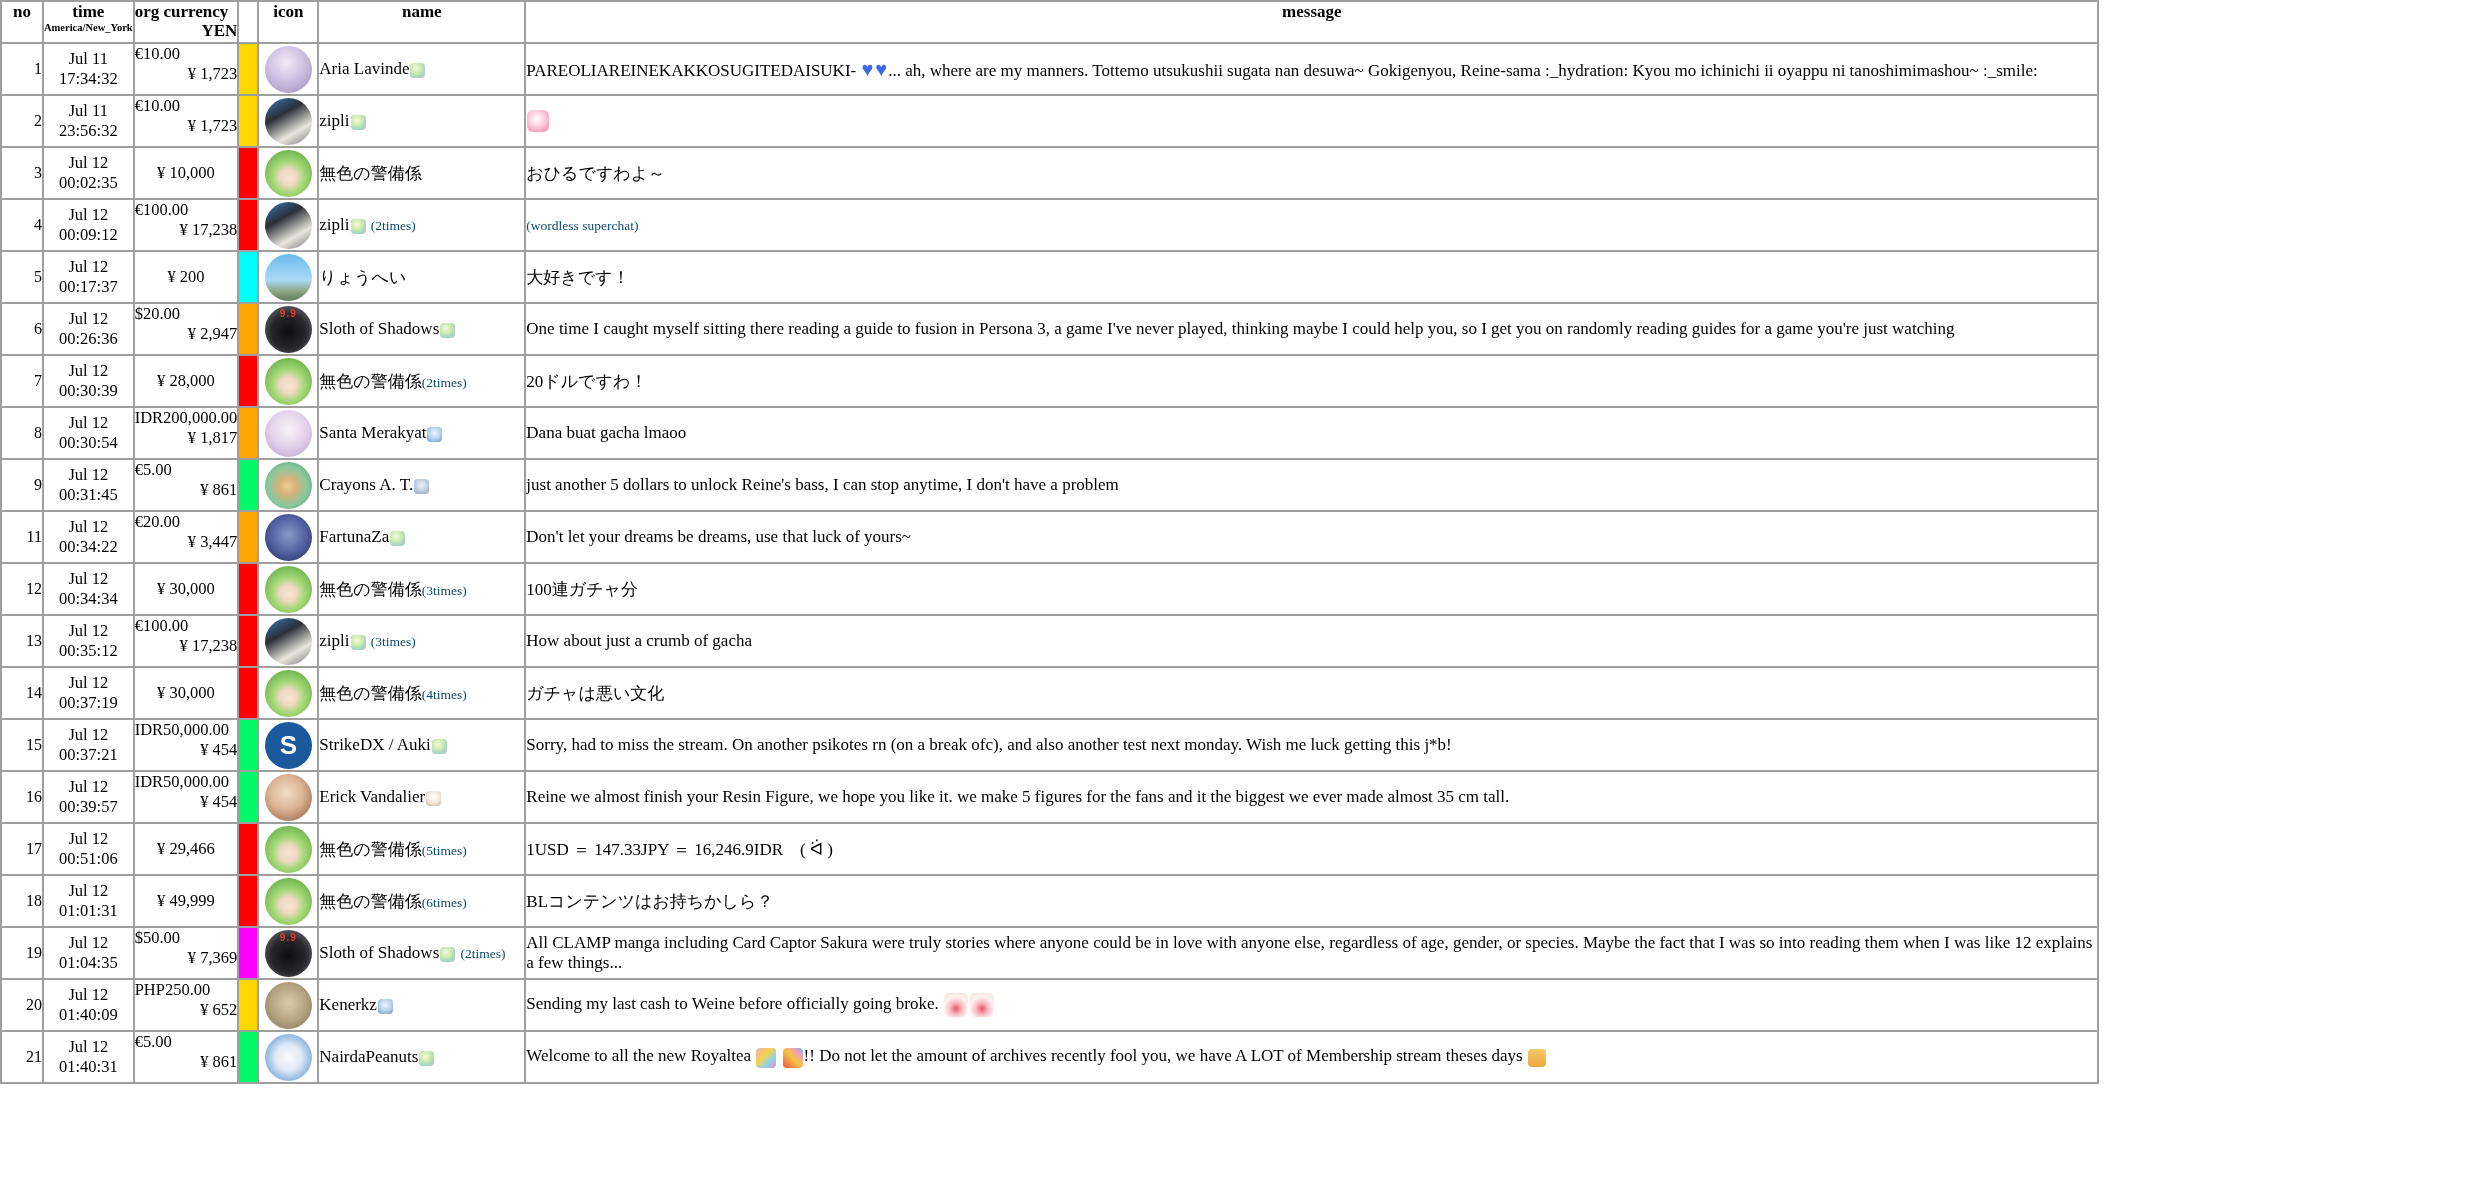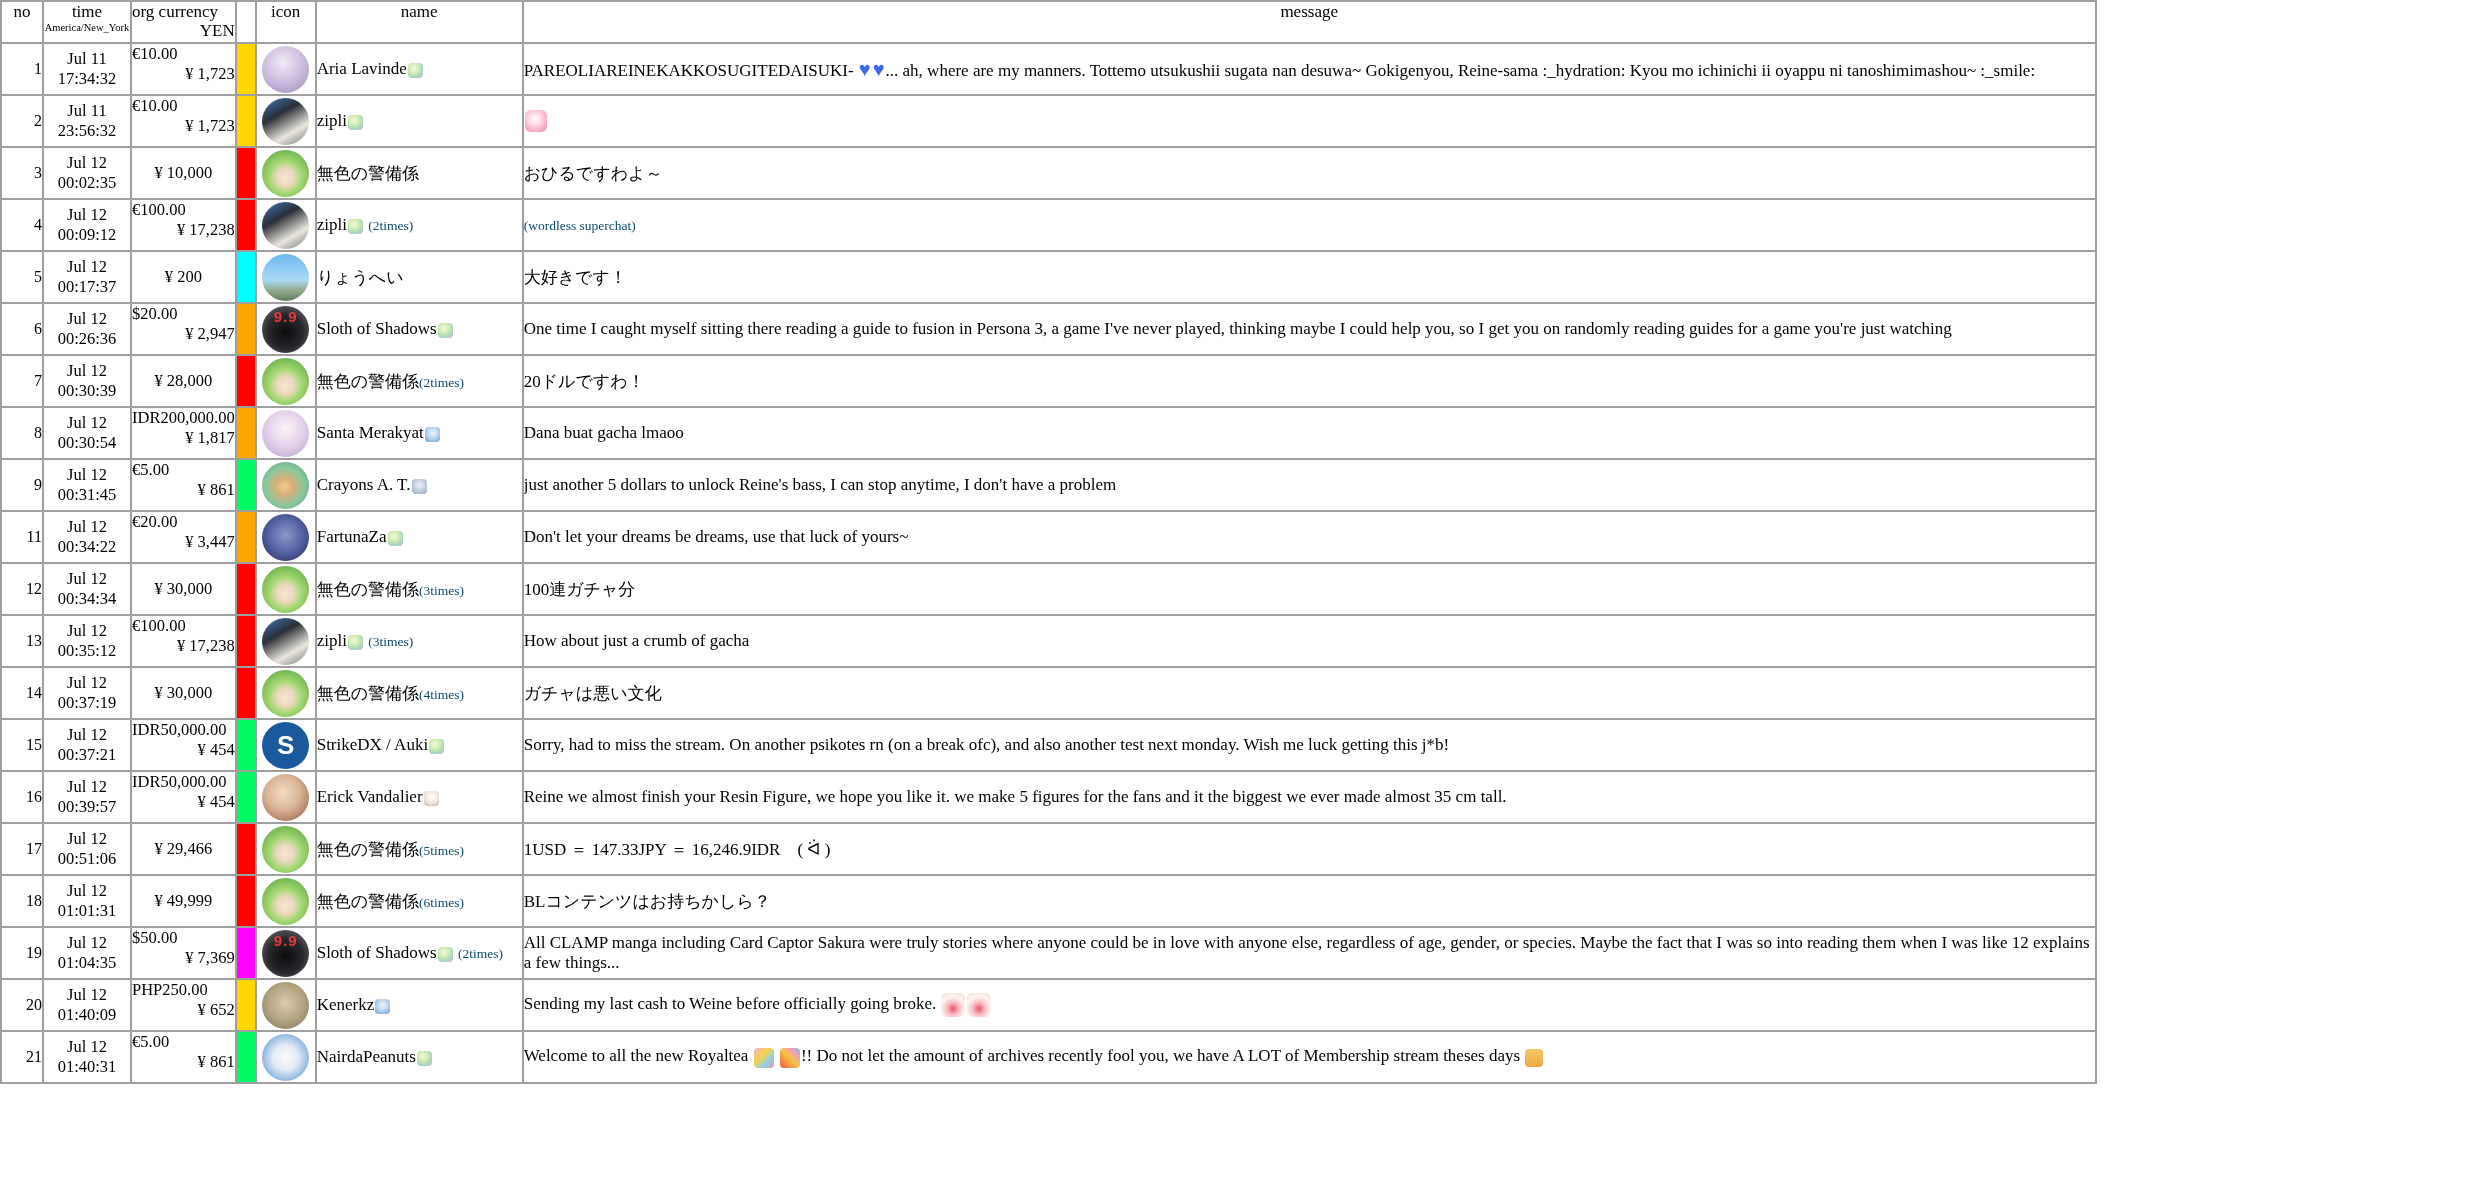--- a/index.html
+++ b/index.html
@@ -1,38 +1,38 @@
 <!DOCTYPE html>
 <html><head>
 <meta charset="utf-8">
 <style>
   html,body { margin:0; padding:0; background:#fff; }
   .screen { width:2476px; height:1182px; overflow:hidden; background:#fff; position:relative;
             font-family:"Liberation Serif","DejaVu Serif",serif; color:#000; }
   table.sc { border-collapse:collapse; table-layout:fixed; margin:0; }
   table.sc th, table.sc td { border:2px solid #9e9e9e; padding:0; overflow:hidden; }
-  thead th { height:40px; font-weight:normal; font-size:17px; vertical-align:top; padding-top:2px; }
+  thead th { height:40px; font-weight:bold; font-size:17px; vertical-align:top; padding-top:2px; }
   th.h-no, th.h-icon, th.h-time, th.h-name { text-align:center; }
   th.h-msg { text-align:center; padding-left:6px; }
   .tz { font-size:10.5px; display:block; line-height:11px; }
   th.h-cur { text-align:left; padding:2px 3px; }
   .cur-unit { display:block; text-align:right; font-size:17px; line-height:18px; }
   tbody td { height:50px; vertical-align:middle; }
   td.c-no  { text-align:right; padding-right:4px; font-size:16px; }
   td.c-time{ text-align:center; font-size:16.5px; line-height:20px;border-radius:8px; }
   td.c-cur { vertical-align:top; padding:3px 3px 0 3px; font-size:16.5px; line-height:20px; }
   td.c-cur .org { text-align:left; }
   td.c-cur .yen { text-align:right; }
   td.c-cur.single { vertical-align:middle; padding-top:0; }
   td.c-cur.single .yen { text-align:center; }
   td.c-icon { text-align:center; }
   .avatar { display:inline-block; width:47px; height:47px; border-radius:50%; position:relative; vertical-align:middle; }
   .avatar-text { position:absolute; inset:0; display:flex; align-items:center; justify-content:center;
                  font-family:"Liberation Sans","DejaVu Sans",sans-serif; font-weight:bold; color:#fff; }
-  .avatar-text.sloth { align-items:flex-start; padding-top:2px; font-size:15px; color:#e23b3b; letter-spacing:1px; }
+  .avatar-text.sloth { align-items:flex-start; padding-top:2px; font-size:10px; color:#e23b3b; letter-spacing:1px; }
   .avatar-text.letter { font-size:26px; }
   td.c-name { font-size:17px; padding-left:4px; }
   td.c-msg  { font-size:17px; padding-left:6px; }
   .blue-note { color:#0c4a6e; font-size:13.5px; }
   .emote { display:inline-block; vertical-align:middle; margin:0 1px; }
 </style>
 </head>
 <body>
 
 <div class="screen">

